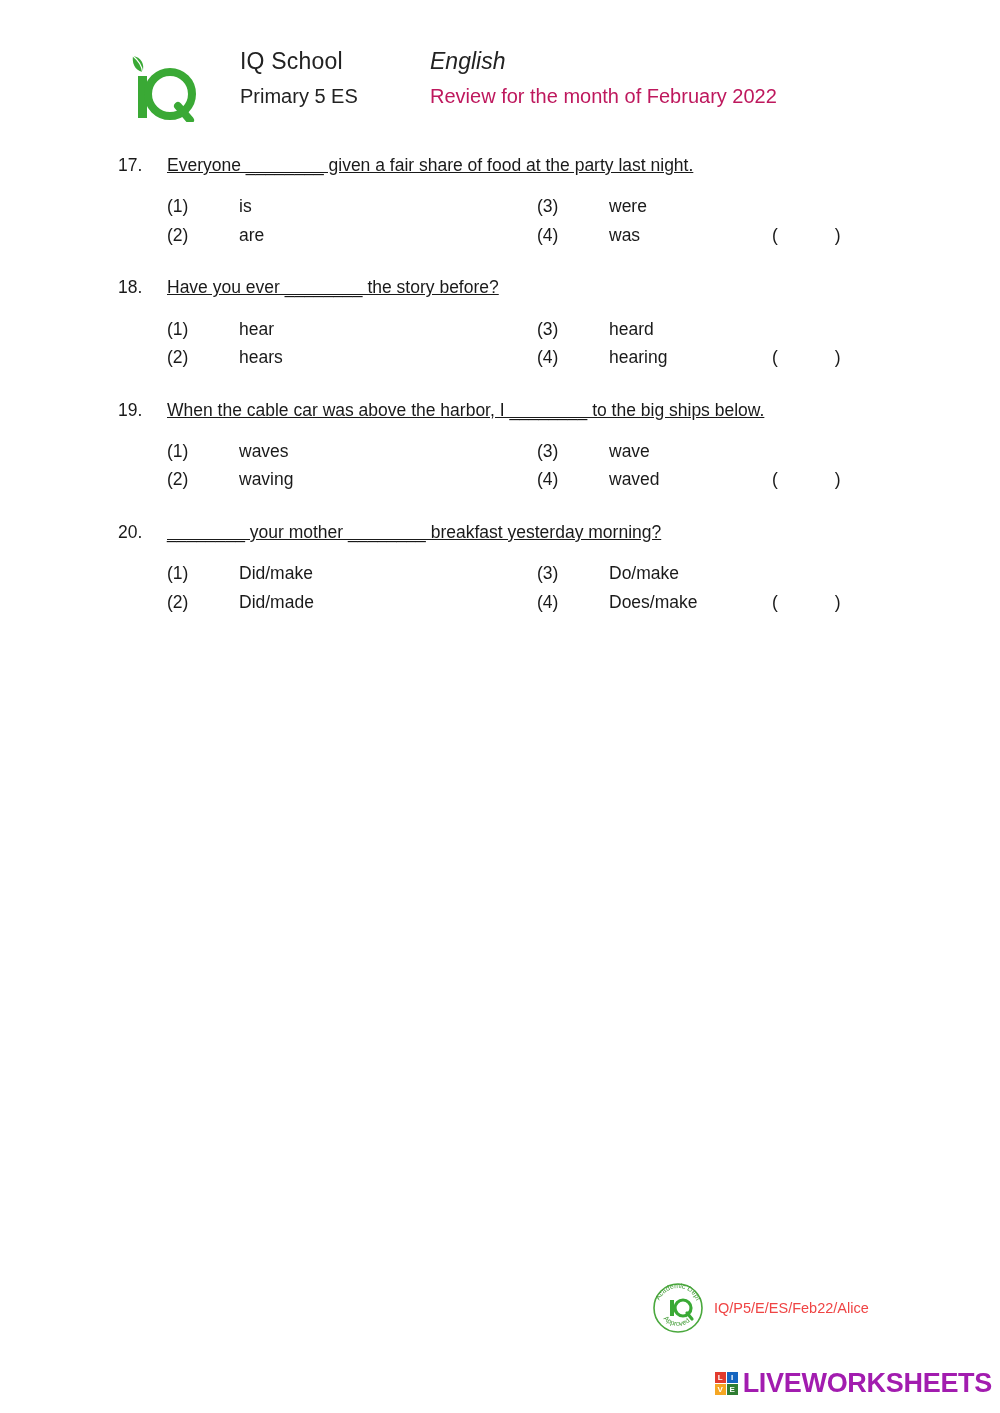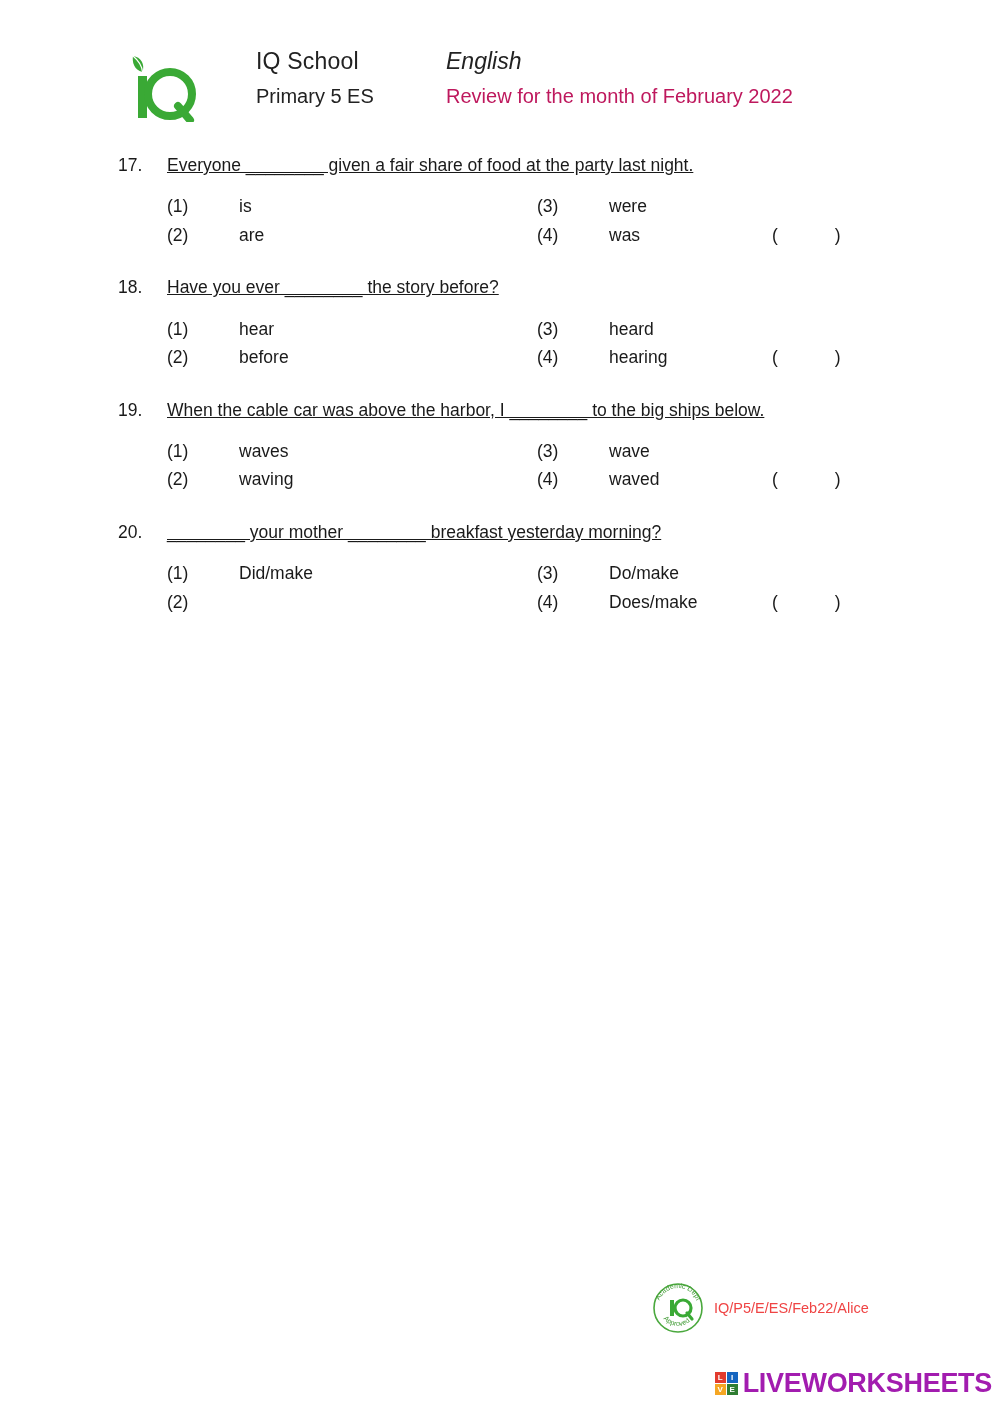--- a/index.html
+++ b/index.html
@@ -31,21 +31,21 @@
   }
   .logo {
     position: absolute;
     left: 0px;
     top: 2px;
     width: 78px;
     height: 72px;
   }
   .header-text {
     position: absolute;
-    left: 138px;
+    left: 122px;
     top: 0px;
   }
   .row-title {
     display: flex;
     align-items: baseline;
   }
   .school-name {
     font-size: 23px;
     color: #222222;
     width: 190px;
@@ -272,21 +272,21 @@
           </div>
           <div class="opt-col right">
             <div class="opt-key">(3)</div>
             <div class="opt-val">heard</div>
           </div>
           <div class="answer-box answer-spacer">(        )</div>
         </div>
         <div class="opt-row">
           <div class="opt-col left">
             <div class="opt-key">(2)</div>
-            <div class="opt-val">before</div>
+            <div class="opt-val">hears</div>
           </div>
           <div class="opt-col right">
             <div class="opt-key">(4)</div>
             <div class="opt-val">hearing</div>
           </div>
           <div class="answer-box">(        )</div>
         </div>
       </div>
     </div>
 
@@ -338,20 +338,21 @@
           </div>
           <div class="opt-col right">
             <div class="opt-key">(3)</div>
             <div class="opt-val">Do/make</div>
           </div>
           <div class="answer-box answer-spacer">(        )</div>
         </div>
         <div class="opt-row">
           <div class="opt-col left">
             <div class="opt-key">(2)</div>
+            <div class="opt-val">Did/made</div>
           </div>
           <div class="opt-col right">
             <div class="opt-key">(4)</div>
             <div class="opt-val">Does/make</div>
           </div>
           <div class="answer-box">(        )</div>
         </div>
       </div>
     </div>
 

